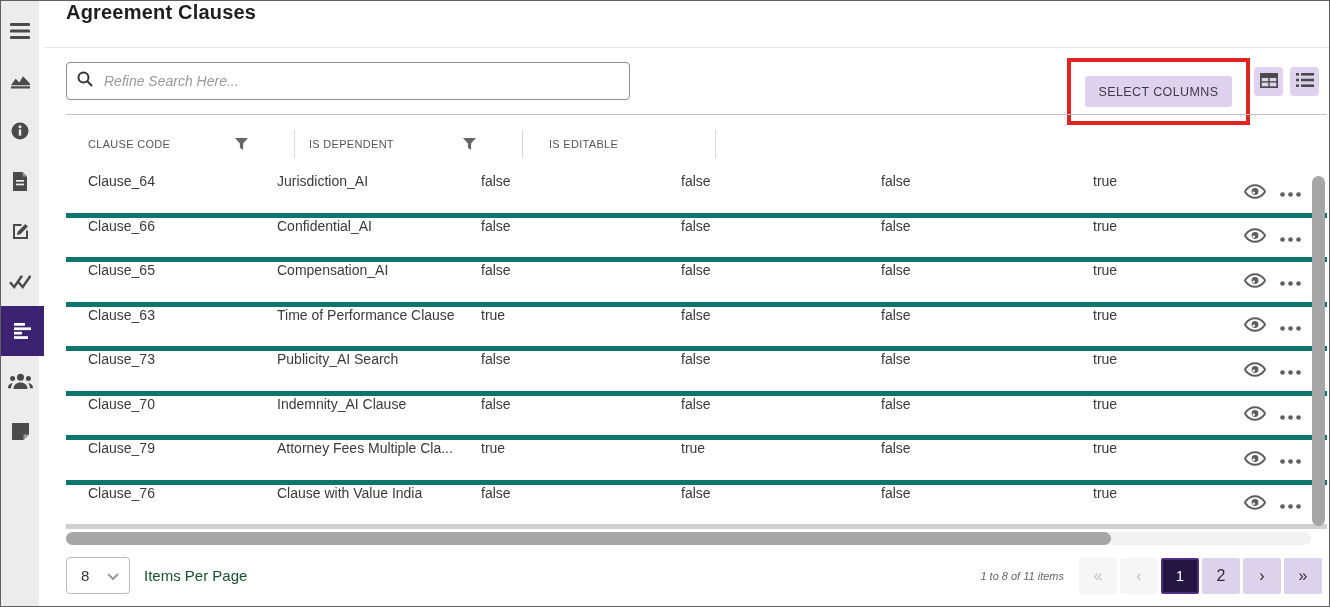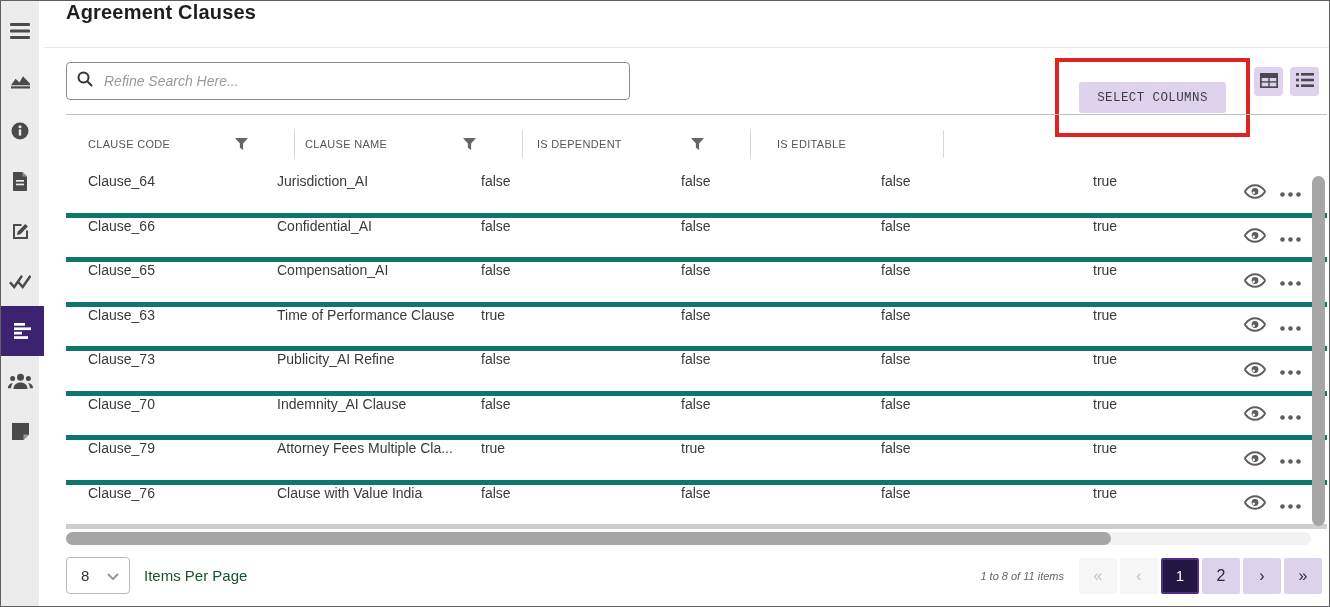--- a/index.html
+++ b/index.html
@@ -24,21 +24,21 @@
   main { margin-left:43px; height:605px; display:flex; flex-direction:column; }
 
   .titlebar { height:47px; flex:none; border-bottom:1px solid #e9e9e9; display:flex; align-items:flex-start; padding-left:22px; }
   .titlebar h1 { margin:0; font-size:20px; font-weight:bold; color:#1e1e1e; letter-spacing:0.2px; }
 
   .toolbar { position:relative; height:66px; flex:none; }
   .search-box { position:absolute; left:22px; top:14px; width:564px; height:38px; border:1px solid #8d8d8d; border-radius:4px; background:#fff; display:flex; align-items:center; padding:0 10px; }
   .search-box input { border:none; outline:none; flex:1; margin-left:9px; font-size:14px; color:#333; font-family:inherit; background:transparent; }
   .search-box input::placeholder { color:#9a9a9a; font-style:italic; }
 
-  .annotation { position:absolute; top:10px; right:79px; border:4px solid #e02421; padding:20px;font-family:Liberation Mono, monospace; }
+  .annotation { position:absolute; top:10px; right:79px; border:4px solid #e02421; padding:14px; }
   .select-columns-btn { display:block; width:147px; height:31px; background:#ded2ef; border:none; border-radius:3px; font-size:12.5px; color:#3c3c44; letter-spacing:0.4px; cursor:pointer; font-family:inherit; }
 
   .view-btn { position:absolute; top:19px; width:29px; height:29px; background:#ded2ef; border:none; border-radius:4px; display:flex; align-items:center; justify-content:center; padding:0; cursor:pointer; }
   .view-btn.tbl { right:46px; }
   .view-btn.lst { right:10px; }
 
   
   .table-wrap { position:relative; margin-left:22px; width:1261px; flex:none; }
   .thead { display:flex; height:59px; border-top:1px solid #c3c3c3;gap:28px; }
   .th { position:relative; display:flex; align-items:center; height:100%; }
@@ -210,28 +210,20 @@
   <div class="table-wrap">
     <div class="thead">
         <div class="th c1">
           <span class="th-label">CLAUSE CODE</span>
           <span class="filter">
             <svg width="13" height="12" viewBox="0 0 13 12" fill="#666">
               <path d="M0 0h13L8.1 5.6V12L4.9 9.7V5.6z"></path>
             </svg>
           </span>
         </div>
-        <div class="th c2">
-          <span class="th-label">CLAUSE NAME</span>
-          <span class="filter">
-            <svg width="13" height="12" viewBox="0 0 13 12" fill="#666">
-              <path d="M0 0h13L8.1 5.6V12L4.9 9.7V5.6z"></path>
-            </svg>
-          </span>
-        </div>
         <div class="th c4">
           <span class="th-label">IS DEPENDENT</span>
           <span class="filter">
             <svg width="13" height="12" viewBox="0 0 13 12" fill="#666">
               <path d="M0 0h13L8.1 5.6V12L4.9 9.7V5.6z"></path>
             </svg>
           </span>
         </div>
         <div class="th c6">
           <span class="th-label">IS EDITABLE</span>
@@ -330,21 +322,21 @@
               <span class="icon"><svg width="21" height="5" viewBox="0 0 21 5" fill="#5d5d5d">
                   <circle cx="2.5" cy="2.5" r="2.3"></circle>
                   <circle cx="10.5" cy="2.5" r="2.3"></circle>
                   <circle cx="18.5" cy="2.5" r="2.3"></circle>
                 </svg></span>
             </button>
           </div>
         </div>
         <div class="trow">
           <div class="td c1">Clause_73</div>
-          <div class="td c2">Publicity_AI Refine</div>
+          <div class="td c2">Publicity_AI Search</div>
           <div class="td c3">false</div>
           <div class="td c4">false</div>
           <div class="td c5">false</div>
           <div class="td c6">true</div>
           <div class="c-actions">
             <button class="icon-btn">
               <span class="icon"><svg width="22" height="15" viewBox="0 0 22 15">
                   <path d="M11 1.2C6.6 1.2 3.1 4.3 1.4 6.6a1.6 1.6 0 000 1.8C3.1 10.7 6.6 13.8 11 13.8s7.9-3.1 9.6-5.4a1.6 1.6 0 000-1.8C18.9 4.3 15.4 1.2 11 1.2z" fill="none" stroke="#5d5d5d" stroke-width="1.9"></path>
                   <circle cx="11" cy="7.5" r="3.4" fill="#5d5d5d"></circle>
                   <circle cx="9.7" cy="8.7" r="1.2" fill="#fff"></circle>

